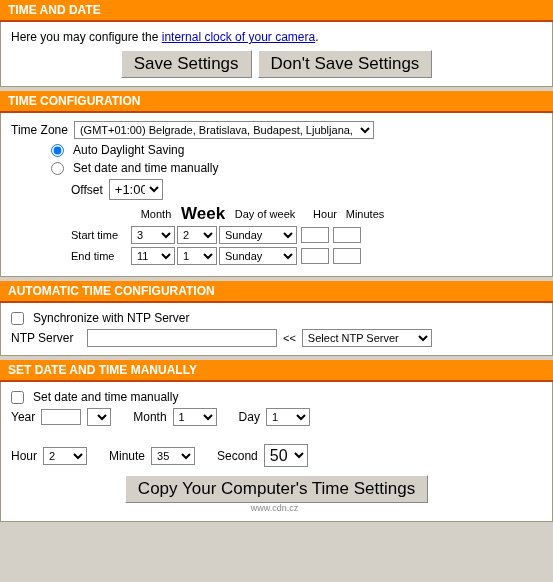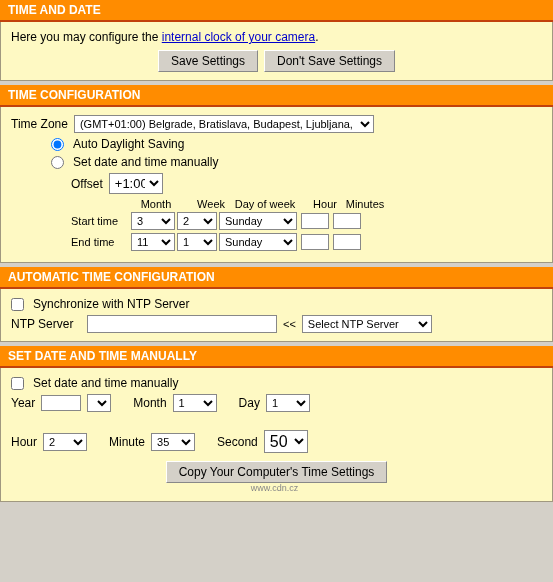--- a/index.html
+++ b/index.html
@@ -14,38 +14,38 @@
     }
     .section-header {
       background: #ff8c00;
       color: white;
       font-weight: bold;
       font-size: 12px;
       padding: 3px 8px;
       border-bottom: 2px solid #c2410c;
     }
     .section-body {
-      background: #fef9c3;
+      background: #ffffff;
       padding: 8px 10px;
       border: 1px solid #a09880;
       border-top: none;
     }
     .description {
       margin-bottom: 6px;
       color: #000;
     }
     .button-row {
       display: flex;
       gap: 6px;
       justify-content: center;
       margin-top: 4px;
     }
     button {
       padding: 3px 12px;
-      font-size: 12px;
+      font-size: 17px;
       background: #d4d0c8;
       border: 1px solid #888;
       border-top-color: #fff;
       border-left-color: #fff;
       cursor: pointer;
     }
     .form-row {
       display: flex;
       align-items: center;
       margin-bottom: 4px;
@@ -69,21 +69,21 @@
     input[type="checkbox"] {
       margin-right: 3px;
     }
     input[type="radio"] {
       margin-right: 3px;
     }
     .indent1 { padding-left: 20px; }
     .indent2 { padding-left: 40px; }
     .indent3 { padding-left: 60px; }
     .col-month { width: 50px; text-align: center; font-size: 11px; }
-    .col-week { width: 44px; text-align: right; font-size: 11px; }
+    .col-week { width: 44px; text-align: left; font-size: 17px; font-weight: bold; }
     .col-dow { width: 80px; text-align: center; font-size: 11px; }
     .col-hour { width: 40px; text-align: center; font-size: 11px; }
     .col-min { width: 40px; text-align: center; font-size: 11px; }
     .time-label { width: 60px; font-size: 11px; }
     .time-select-sm { width: 44px; font-size: 11px; margin-right: 2px; }
     .time-select-md { width: 80px; font-size: 11px; margin-right: 2px; }
     .time-input-sm {
       width: 30px;
       font-size: 11px;
       border: 1px solid #888;

